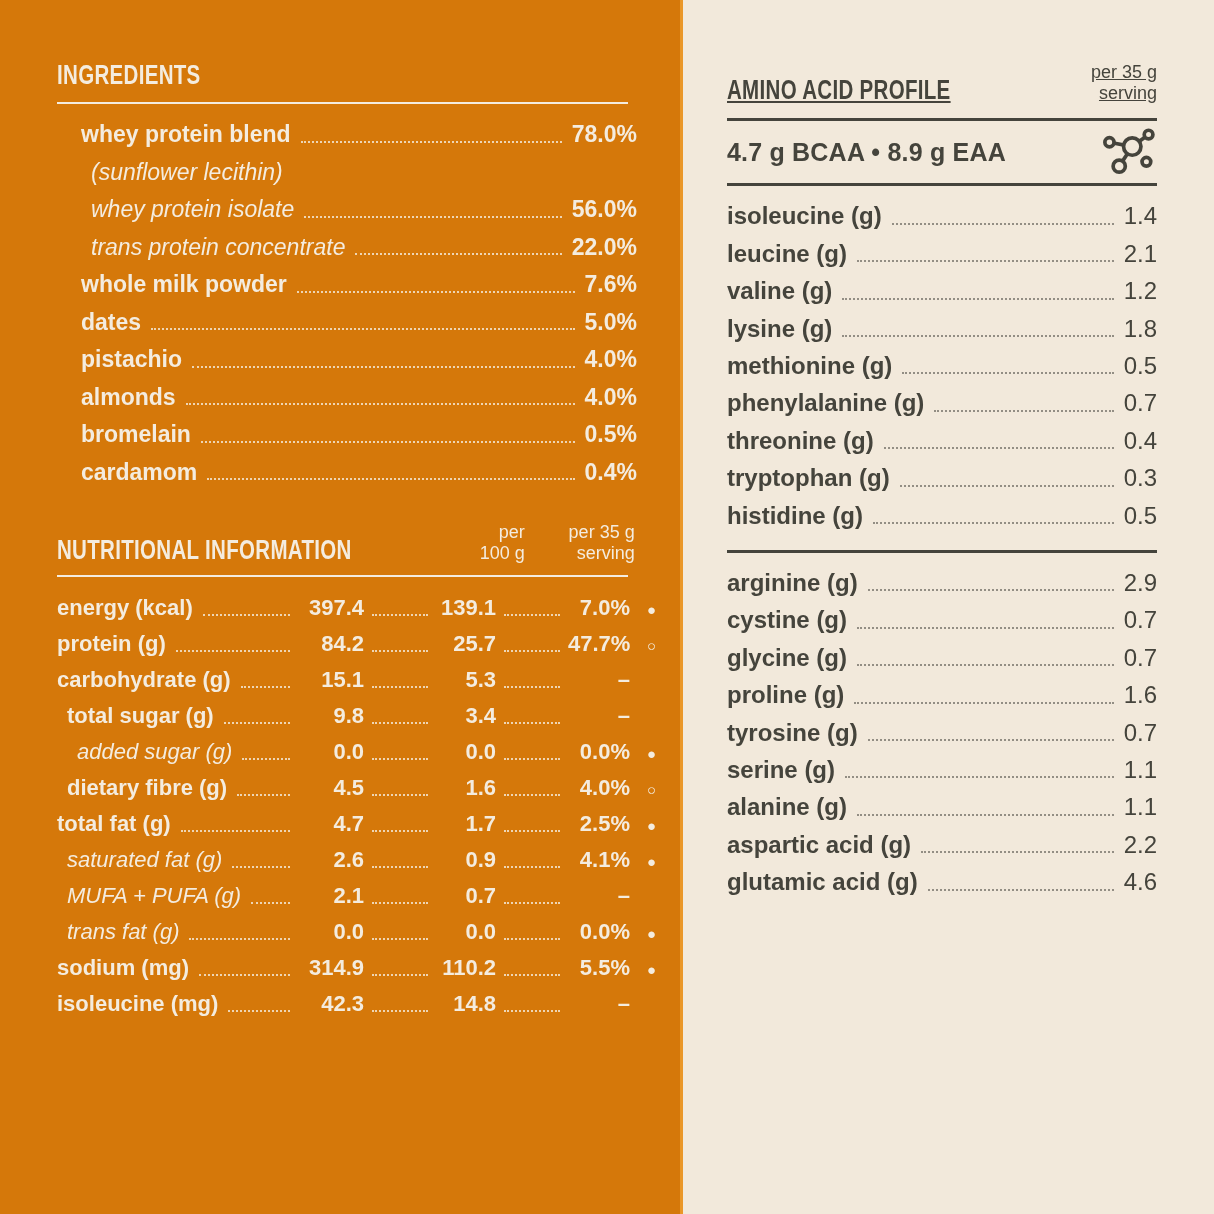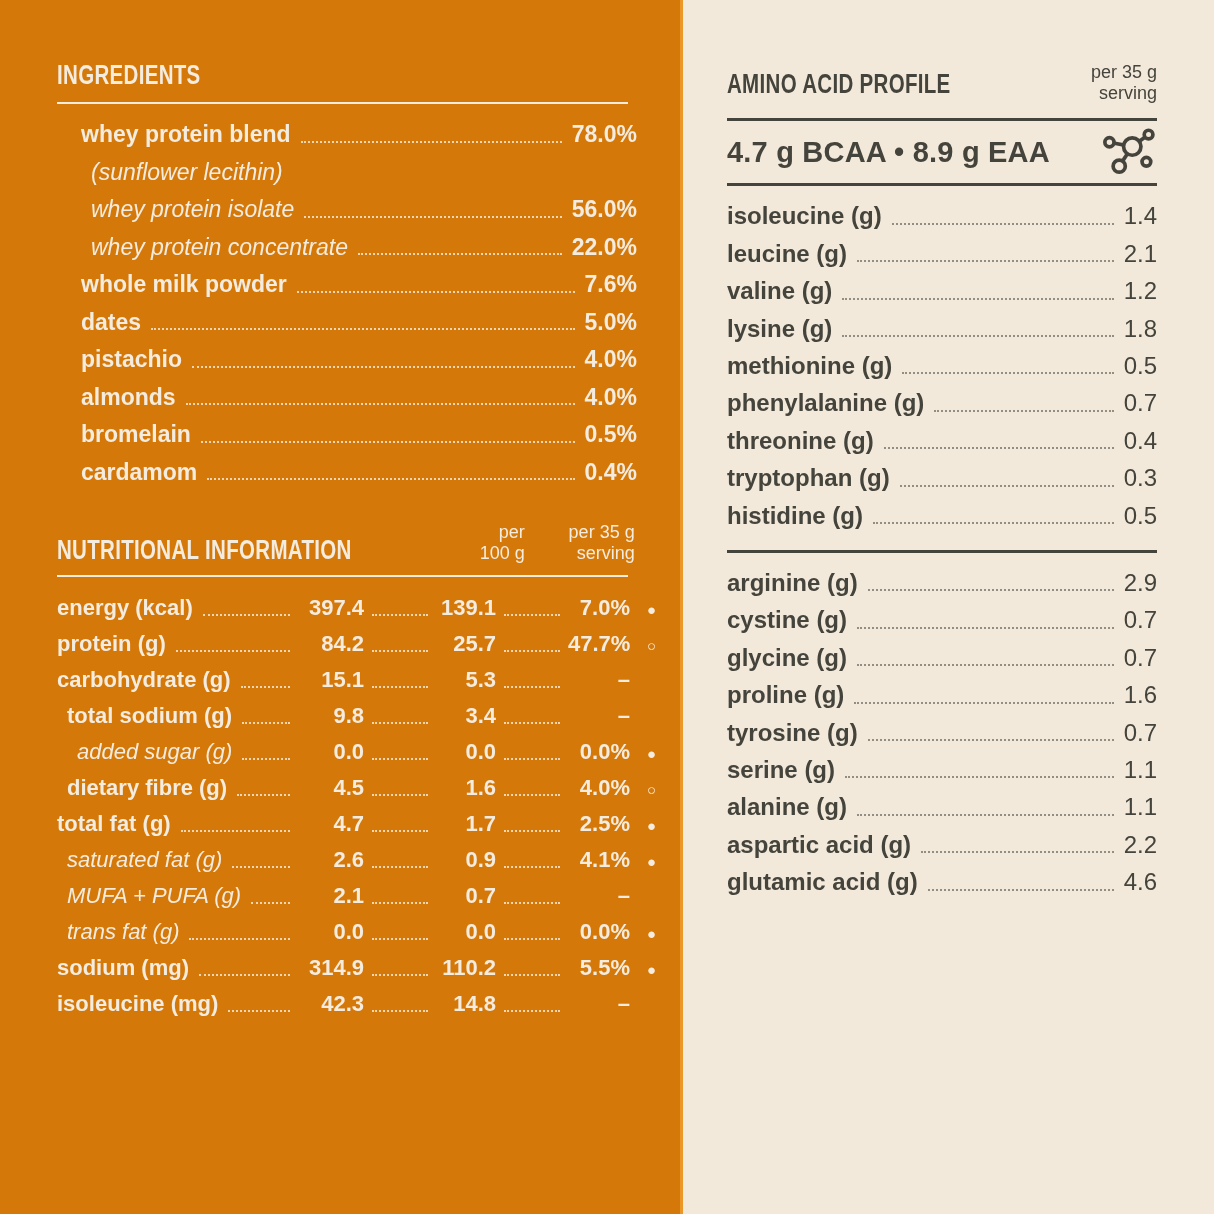--- a/index.html
+++ b/index.html
@@ -69,25 +69,25 @@
   .ncell{flex:none;text-align:right;font-weight:700;white-space:nowrap;}
   .ncell.v1{width:64px;}
   .ncell.v2{width:60px;}
   .ncell.v3{width:62px;}
   .nmark{flex:none;width:26px;text-align:right;font-size:15px;}
   .nrow.ind1 .nlbl{padding-left:10px;}
   .nrow.ind2 .nlbl{padding-left:20px;}
   .nrow.it .nlbl{font-weight:400;font-style:italic;}
 
   
-  .amino-header{display:flex;align-items:center;justify-content:space-between;}
+  .amino-header{display:flex;align-items:flex-end;justify-content:space-between;text-decoration:underline;}
   .serving-note{font-size:18px;line-height:1.18;white-space:pre-line;text-align:right;padding-bottom:2px;}
   .amino-header + .rule-r{margin-top:12px;}
   .bcaa-row{display:flex;align-items:center;justify-content:space-between;height:62px;}
-  .bcaa{font-size:29px;font-weight:700;letter-spacing:.2px;}
+  .bcaa{font-size:25px;font-weight:700;letter-spacing:.2px;}
   .arows{margin-top:11px;}
   .arow{display:flex;align-items:baseline;height:37.4px;line-height:37.4px;font-size:24px;}
   .albl{font-weight:700;white-space:nowrap;}
   .aval{font-weight:400;white-space:nowrap;}
   .arow .lead{border-bottom:2.4px dotted var(--lead-dark);margin-bottom:10px;}
   .divider{margin:16px 0 5px 0;}
   .molecule{flex:none;}
 </style>
 </head>
 <body>
@@ -108,21 +108,21 @@
         <span class="ilbl">(sunflower lecithin)</span>
         <span class="lead"></span>
         <span class="ival"></span>
       </div>
       <div class="irow sub">
         <span class="ilbl">whey protein isolate</span>
         <span class="lead"></span>
         <span class="ival">56.0%</span>
       </div>
       <div class="irow sub">
-        <span class="ilbl">whey protein concentrate</span>
+        <span class="ilbl">trans protein concentrate</span>
         <span class="lead"></span>
         <span class="ival">22.0%</span>
       </div>
       <div class="irow">
         <span class="ilbl">whole milk powder</span>
         <span class="lead"></span>
         <span class="ival">7.6%</span>
       </div>
       <div class="irow">
         <span class="ilbl">dates</span>
@@ -192,21 +192,21 @@
         <span class="nlbl">carbohydrate (g)</span>
           <span class="fill"></span>
           <span class="ncell v1">15.1</span>
           <span class="gap"></span>
           <span class="ncell v2">5.3</span>
           <span class="gap"></span>
           <span class="ncell v3">–</span>
           <span class="nmark"></span>
       </div>
       <div class="nrow ind1">
-        <span class="nlbl">total sodium (g)</span>
+        <span class="nlbl">total sugar (g)</span>
           <span class="fill"></span>
           <span class="ncell v1">9.8</span>
           <span class="gap"></span>
           <span class="ncell v2">3.4</span>
           <span class="gap"></span>
           <span class="ncell v3">–</span>
           <span class="nmark"></span>
       </div>
       <div class="nrow ind2 it">
         <span class="nlbl">added sugar (g)</span>

